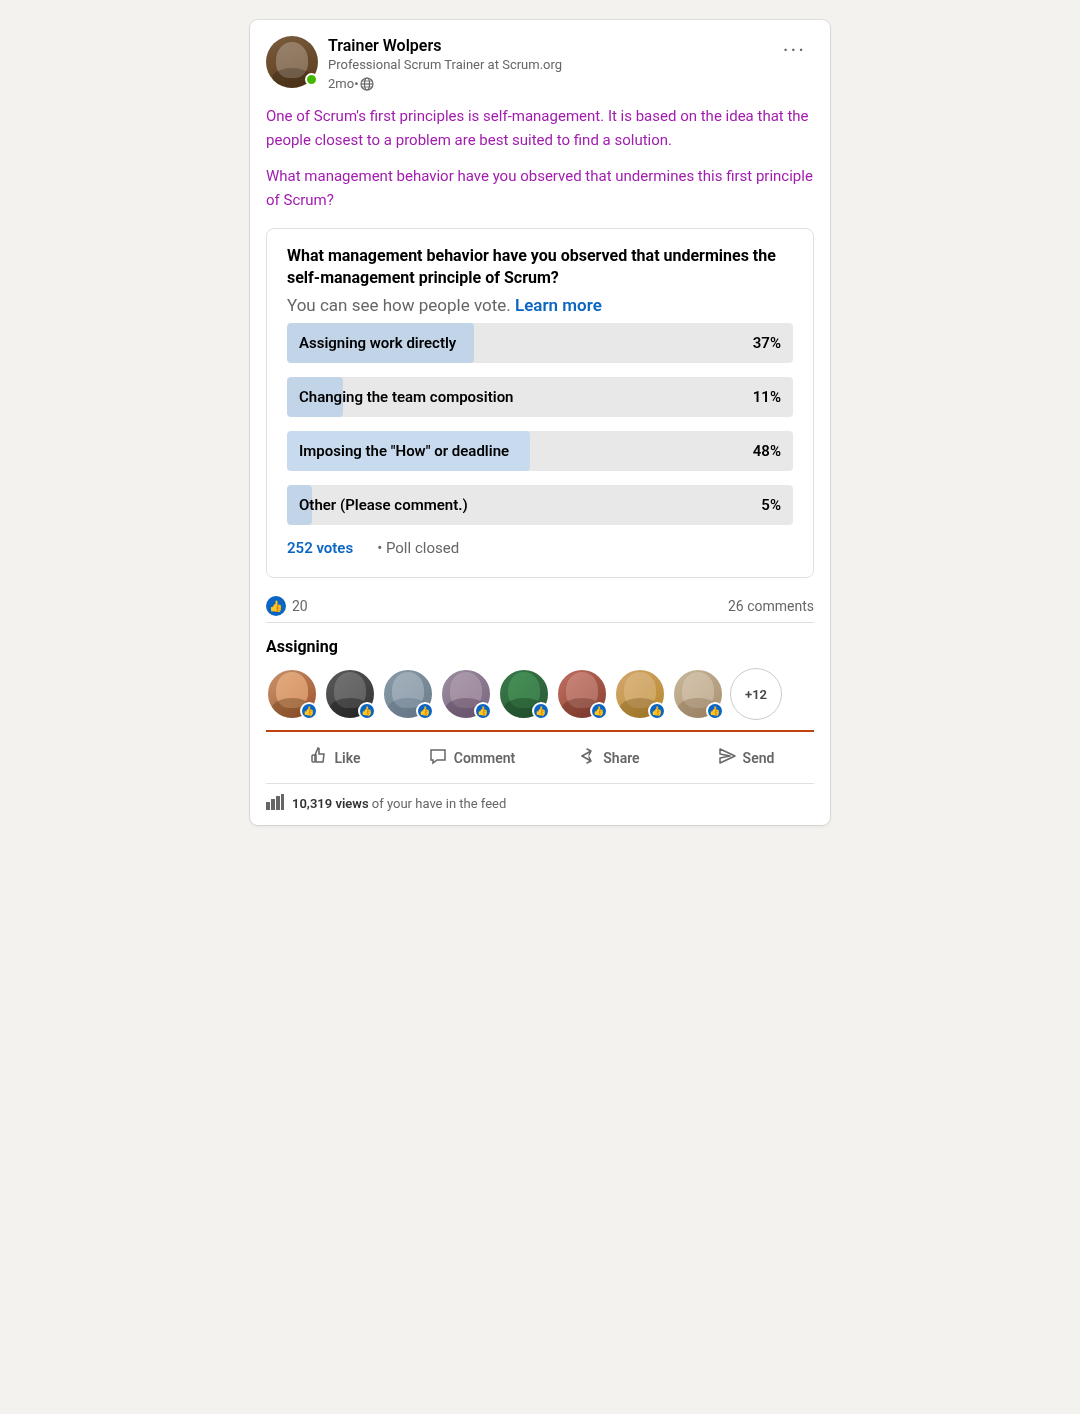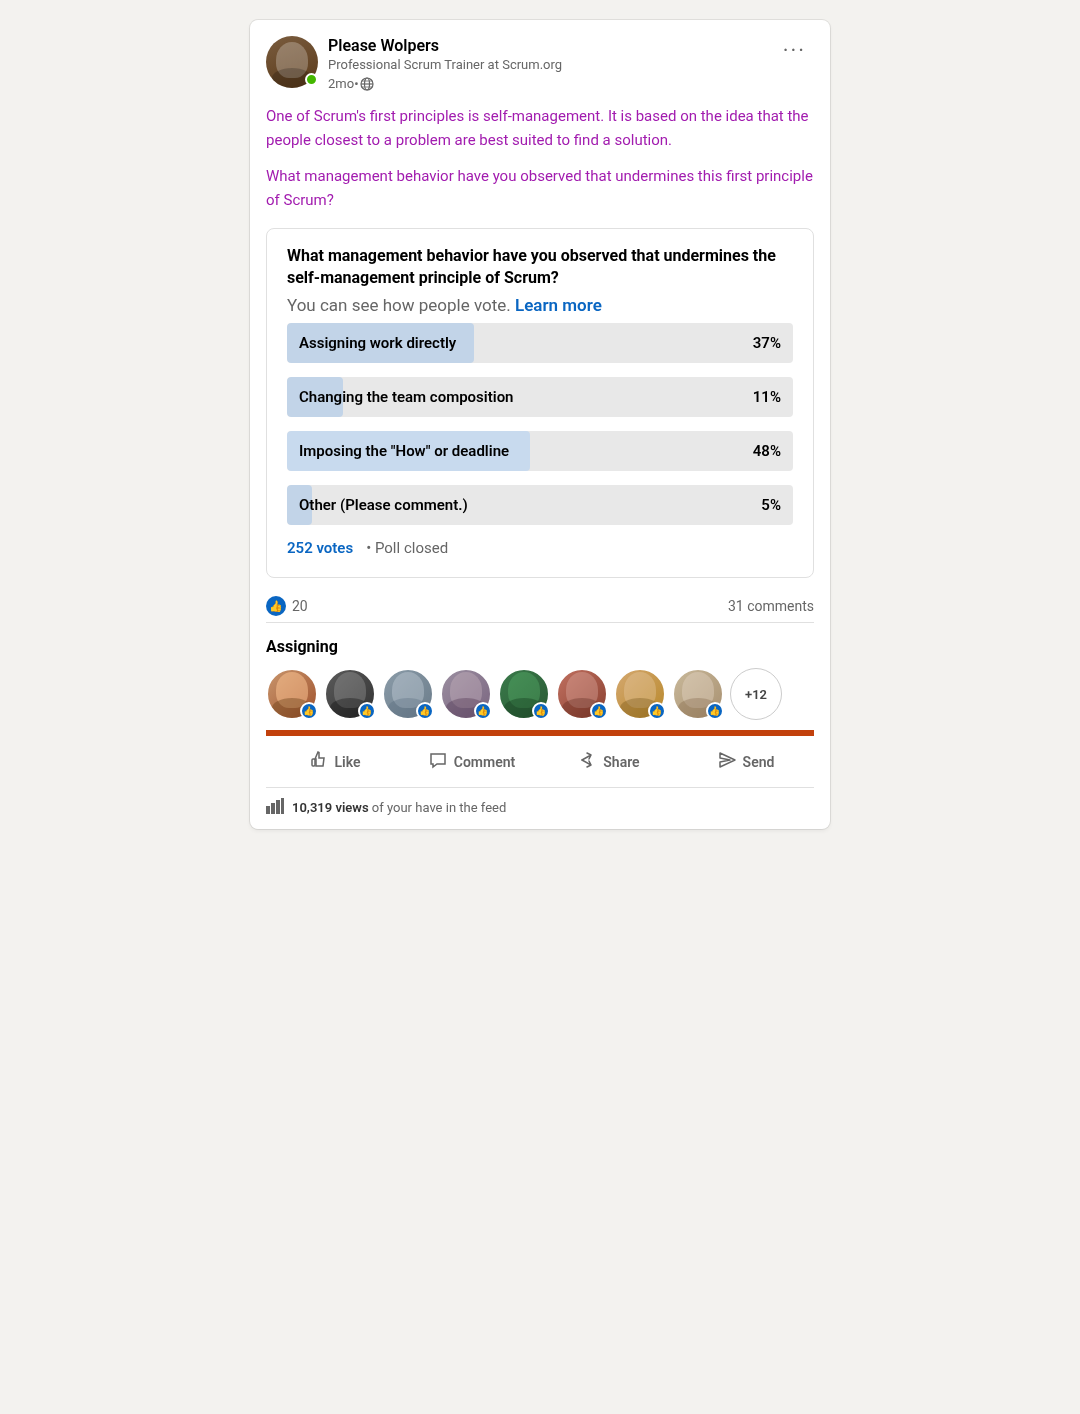--- a/index.html
+++ b/index.html
@@ -165,21 +165,21 @@
       color: #000;
     }
     .poll-option-pct {
       font-size: 15px;
       font-weight: 600;
       color: #000;
     }
     .poll-footer {
       display: flex;
       align-items: center;
-      gap: 13px;
+      gap: 24px;
       margin-top: 6px;
     }
     .poll-votes {
       font-size: 15px;
       font-weight: 600;
       color: #0a66c2;
     }
     .poll-status {
       font-size: 15px;
       color: #666;
@@ -272,21 +272,21 @@
       font-size: 13px;
       font-weight: 600;
       color: #444;
       cursor: pointer;
       background: #fff;
     }
     
     .action-row {
       display: flex;
       align-items: center;
-      border-top: 6px solid #c2410c;
+      border-top: 2px solid #c2410c;
       padding: 4px 0;
     }
     .action-btn {
       flex: 1;
       display: flex;
       align-items: center;
       justify-content: center;
       gap: 6px;
       padding: 10px 0;
       font-size: 14px;
@@ -358,21 +358,21 @@
     <div class="avatar-wrap">
       <div class="avatar-person">
         <div class="avatar-face">
           <div class="face-head"></div>
           <div class="face-body"></div>
         </div>
       </div>
       <div class="online-dot"></div>
     </div>
     <div class="author-info">
-      <div class="author-name">Please Wolpers</div>
+      <div class="author-name">Trainer Wolpers</div>
       <div class="author-title">Professional Scrum Trainer at Scrum.org</div>
       <div class="author-meta">
         <span>2mo</span>
         <span>•</span>
         <span class="globe-icon">
           <svg width="14" height="14" viewBox="0 0 14 14" fill="none">
             <circle cx="7" cy="7" r="6" stroke="#666" stroke-width="1.2"></circle>
             <ellipse cx="7" cy="7" rx="2.5" ry="6" stroke="#666" stroke-width="1.2"></ellipse>
             <line x1="1" y1="7" x2="13" y2="7" stroke="#666" stroke-width="1.2"></line>
             <line x1="1.5" y1="4" x2="12.5" y2="4" stroke="#666" stroke-width="0.8"></line>
@@ -444,21 +444,21 @@
       <span class="poll-votes">252 votes</span>
       <span class="poll-status">• Poll closed</span>
     </div>
   </div>
 
   <div class="reactions-row">
     <div class="like-count">
       <div class="like-icon-circle">👍</div>
       <span>20</span>
     </div>
-    <div class="comments-count">31 comments</div>
+    <div class="comments-count">26 comments</div>
   </div>
 
   <div class="reactions-section">
     <div class="reactions-title">Assigning</div>
     <div class="reactions-avatars">
 
       <div class="reaction-avatar">
         <div class="reaction-avatar-circle av1">
           <div class="avatar-face">
             <div class="face-head" style="background: rgba(255,200,150,0.5);"></div>

